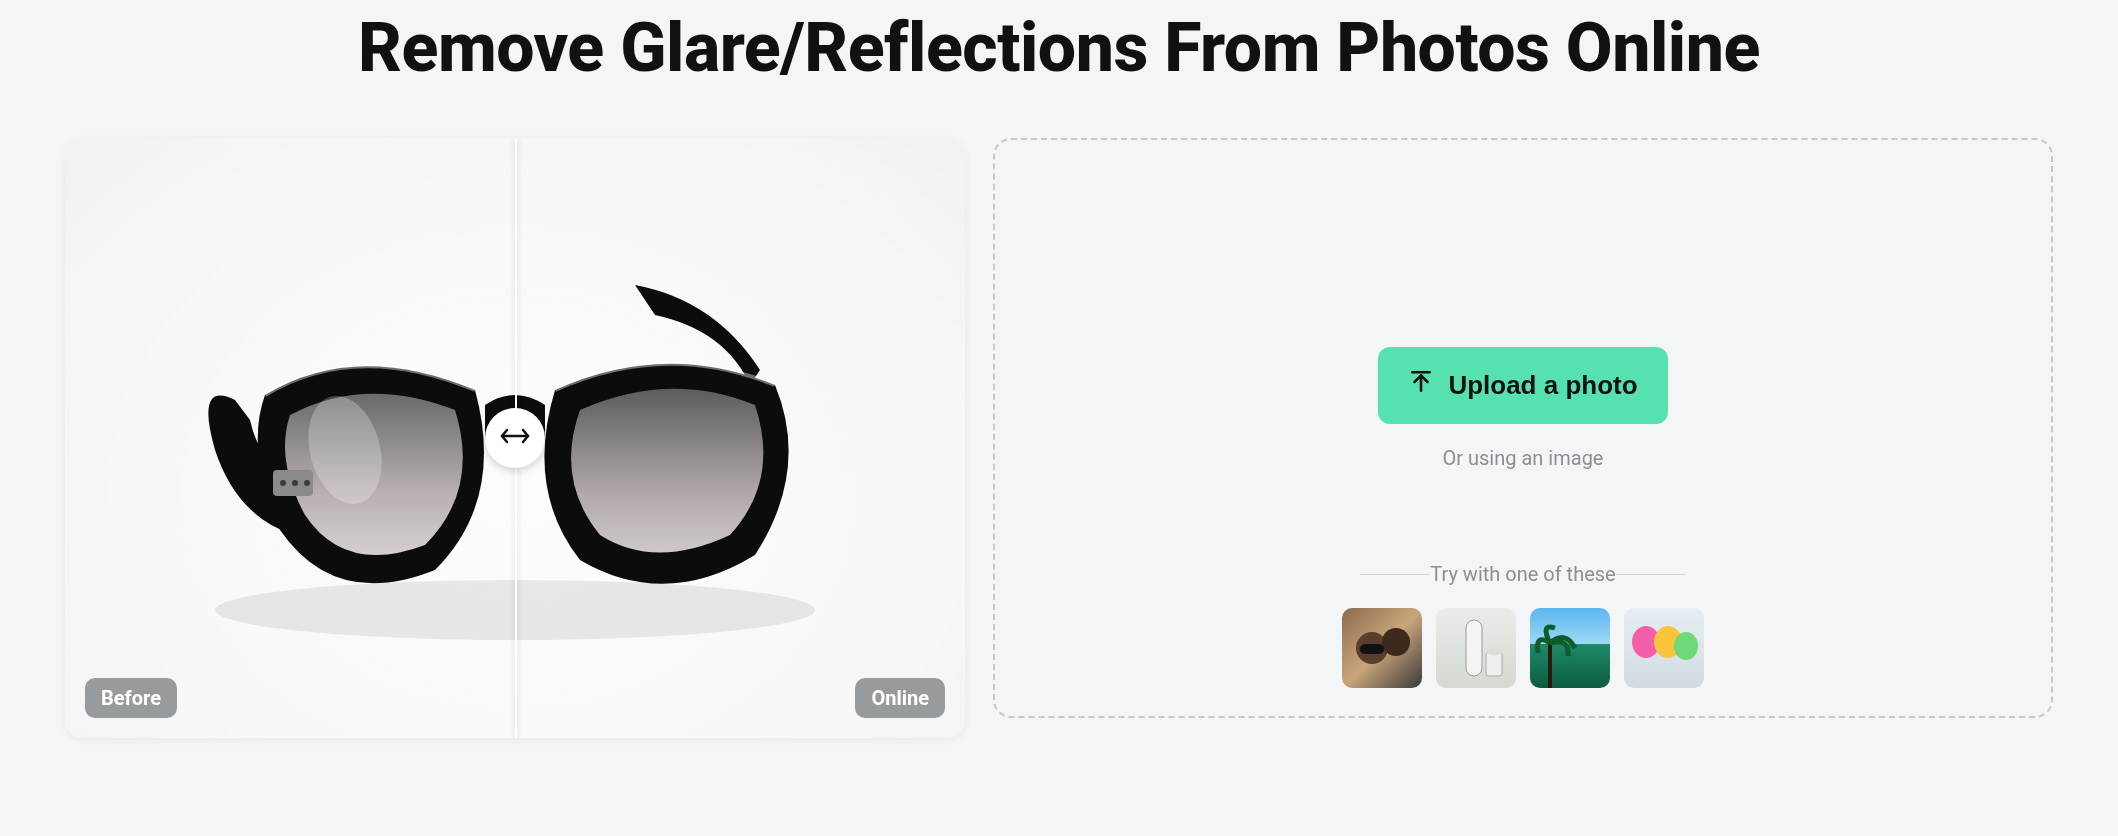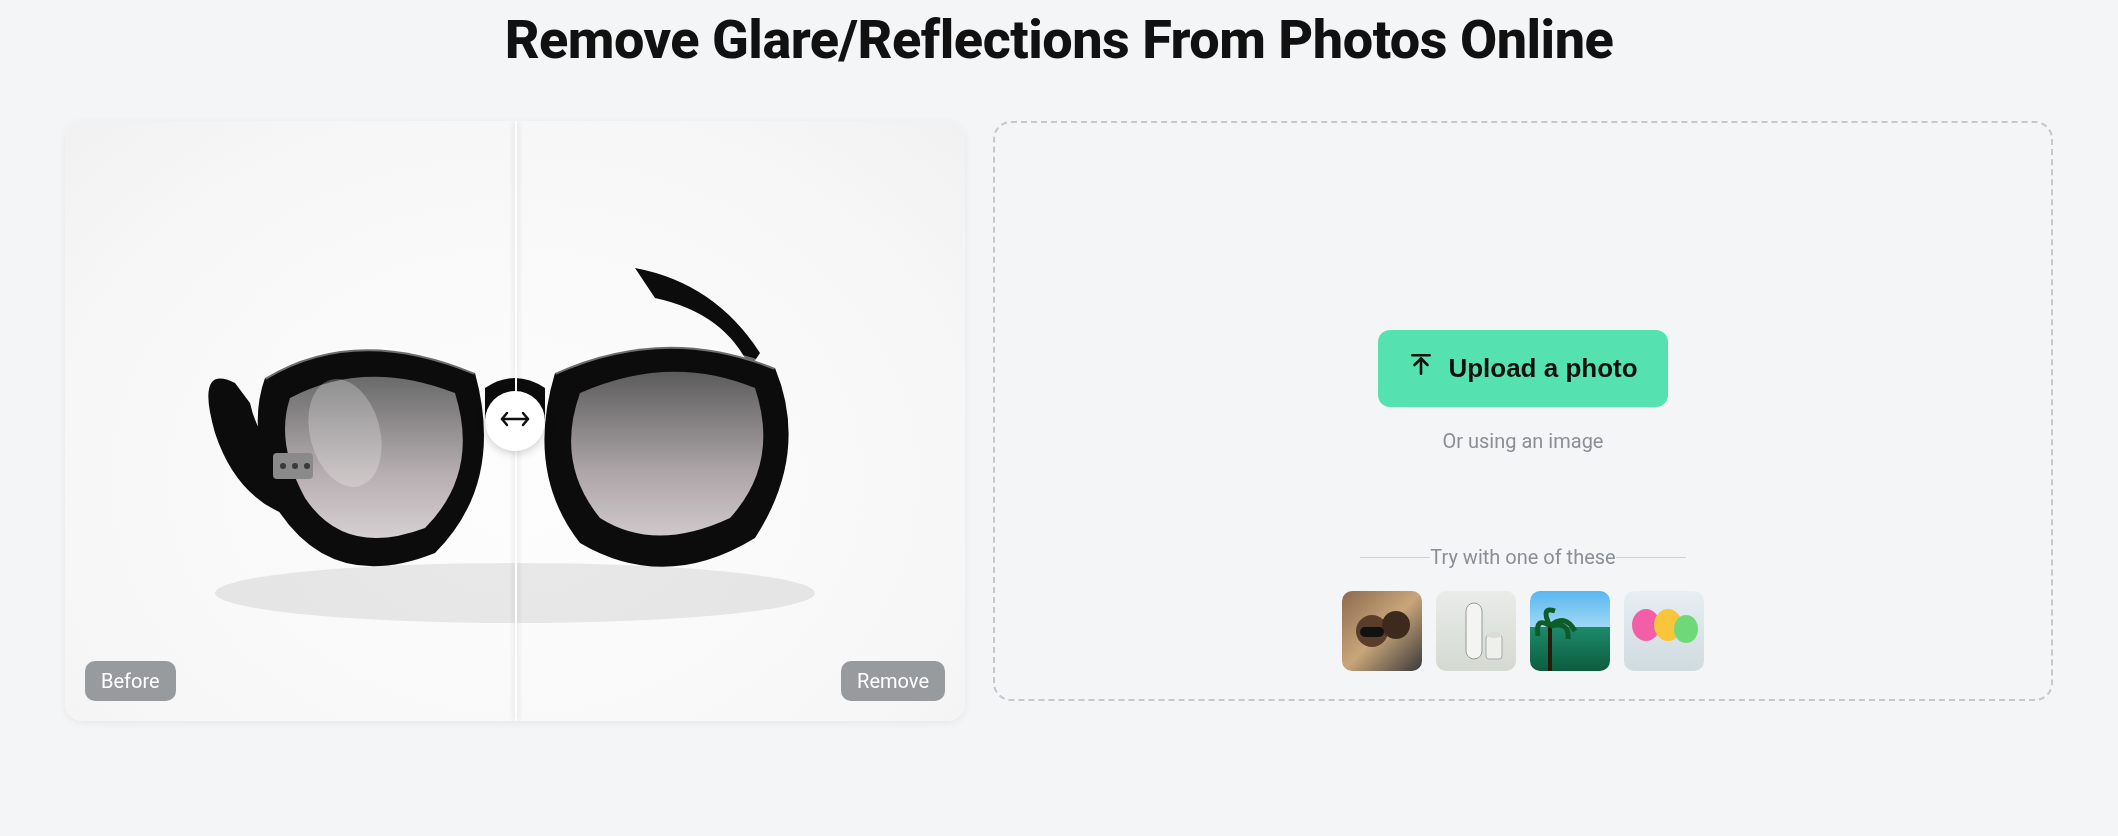--- a/index.html
+++ b/index.html
@@ -10,21 +10,21 @@
     width: 2118px;
     height: 836px;
     overflow: hidden;
     position: relative;
   }
   .header {
     text-align: center;
     padding-top: 8px;
   }
   .title {
-    font-size: 54px;
+    font-size: 68px;
     font-weight: 800;
     letter-spacing: -0.5px;
     color: #111;
   }
   .subtitle {
     margin-top: 18px;
     font-size: 27px;
     font-weight: 400;
     color: #8a8f94;
   }
@@ -92,21 +92,21 @@
     justify-content: center;
     cursor: ew-resize;
   }
   .slider-handle svg { stroke: #111; }
   .badge {
     position: absolute;
     bottom: 20px;
     background: rgba(120,124,128,0.75);
     color: #fff;
     font-size: 20px;
-    font-weight: 400;
+    font-weight: 700;
     padding: 8px 16px;
     border-radius: 10px;
   }
   .badge-before { left: 20px; }
   .badge-after { right: 20px; }
   
   .upload-center {
     display: flex;
     flex-direction: column;
     align-items: center;
@@ -227,21 +227,21 @@
     <div class="slider-handle">
       <span>
         <svg width="30" height="20" viewBox="0 0 30 20" fill="none" stroke-width="2.5" stroke-linecap="round" stroke-linejoin="round">
           <path d="M7 4 L2 10 L7 16"></path>
           <path d="M23 4 L28 10 L23 16"></path>
           <line x1="2" y1="10" x2="28" y2="10"></line>
         </svg>
       </span>
     </div>
     <div class="badge badge-before">Before</div>
-    <div class="badge badge-after">Remove</div>
+    <div class="badge badge-after">Online</div>
   </div>
 
   <div class="upload-panel">
     <div class="upload-center">
       <button class="upload-btn">
         <span>
           <svg width="26" height="26" viewBox="0 0 24 24" fill="none" stroke-width="2.4" stroke-linecap="round" stroke-linejoin="round">
             <line x1="12" y1="20" x2="12" y2="6"></line>
             <polyline points="6 12 12 6 18 12"></polyline>
             <line x1="4" y1="3" x2="20" y2="3"></line>

